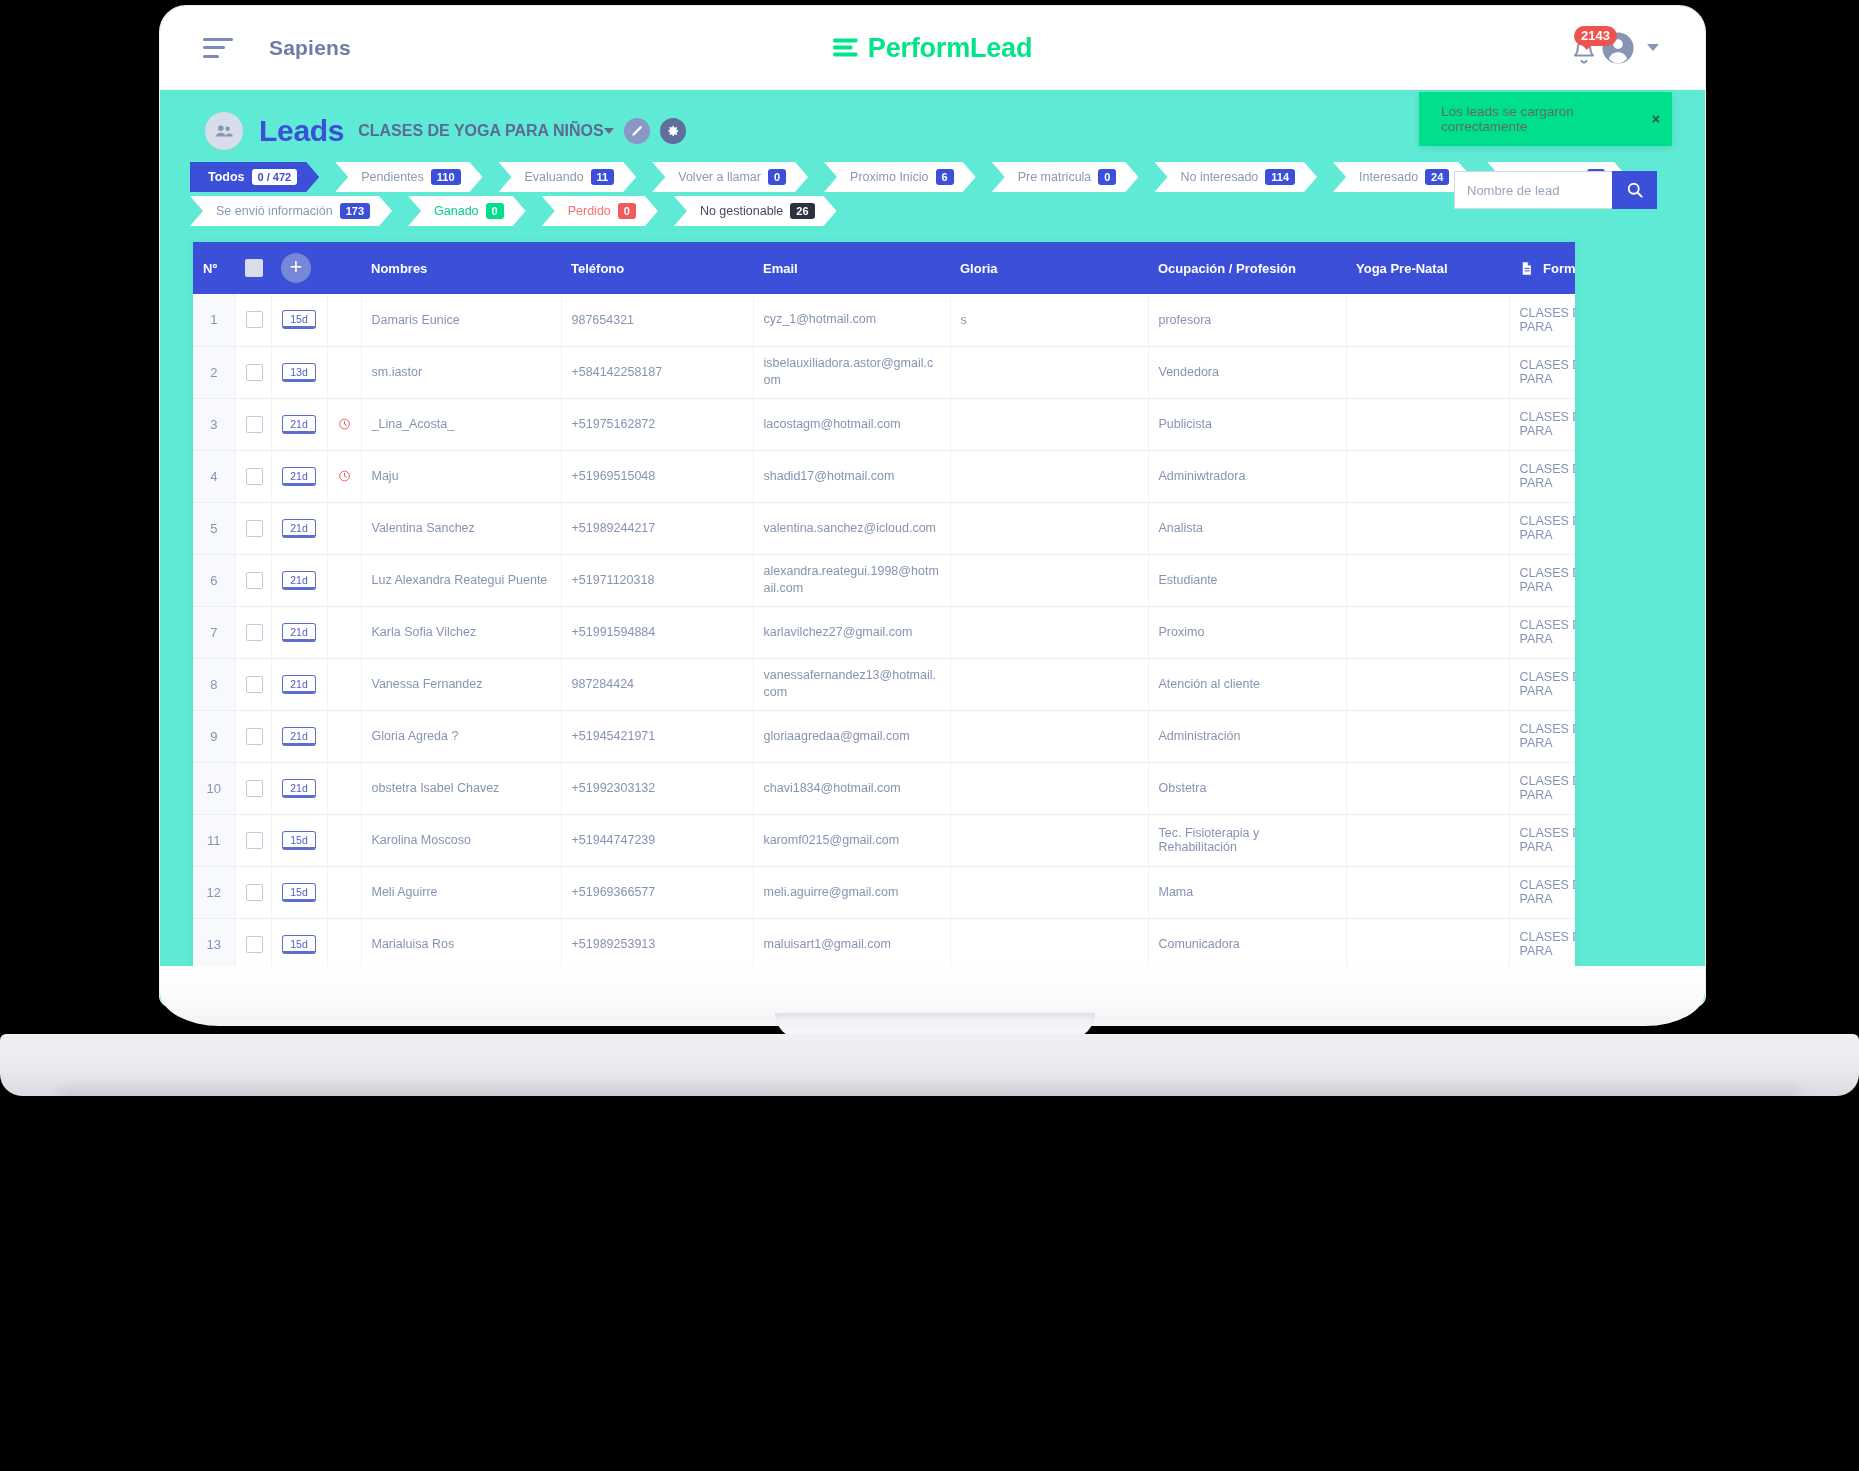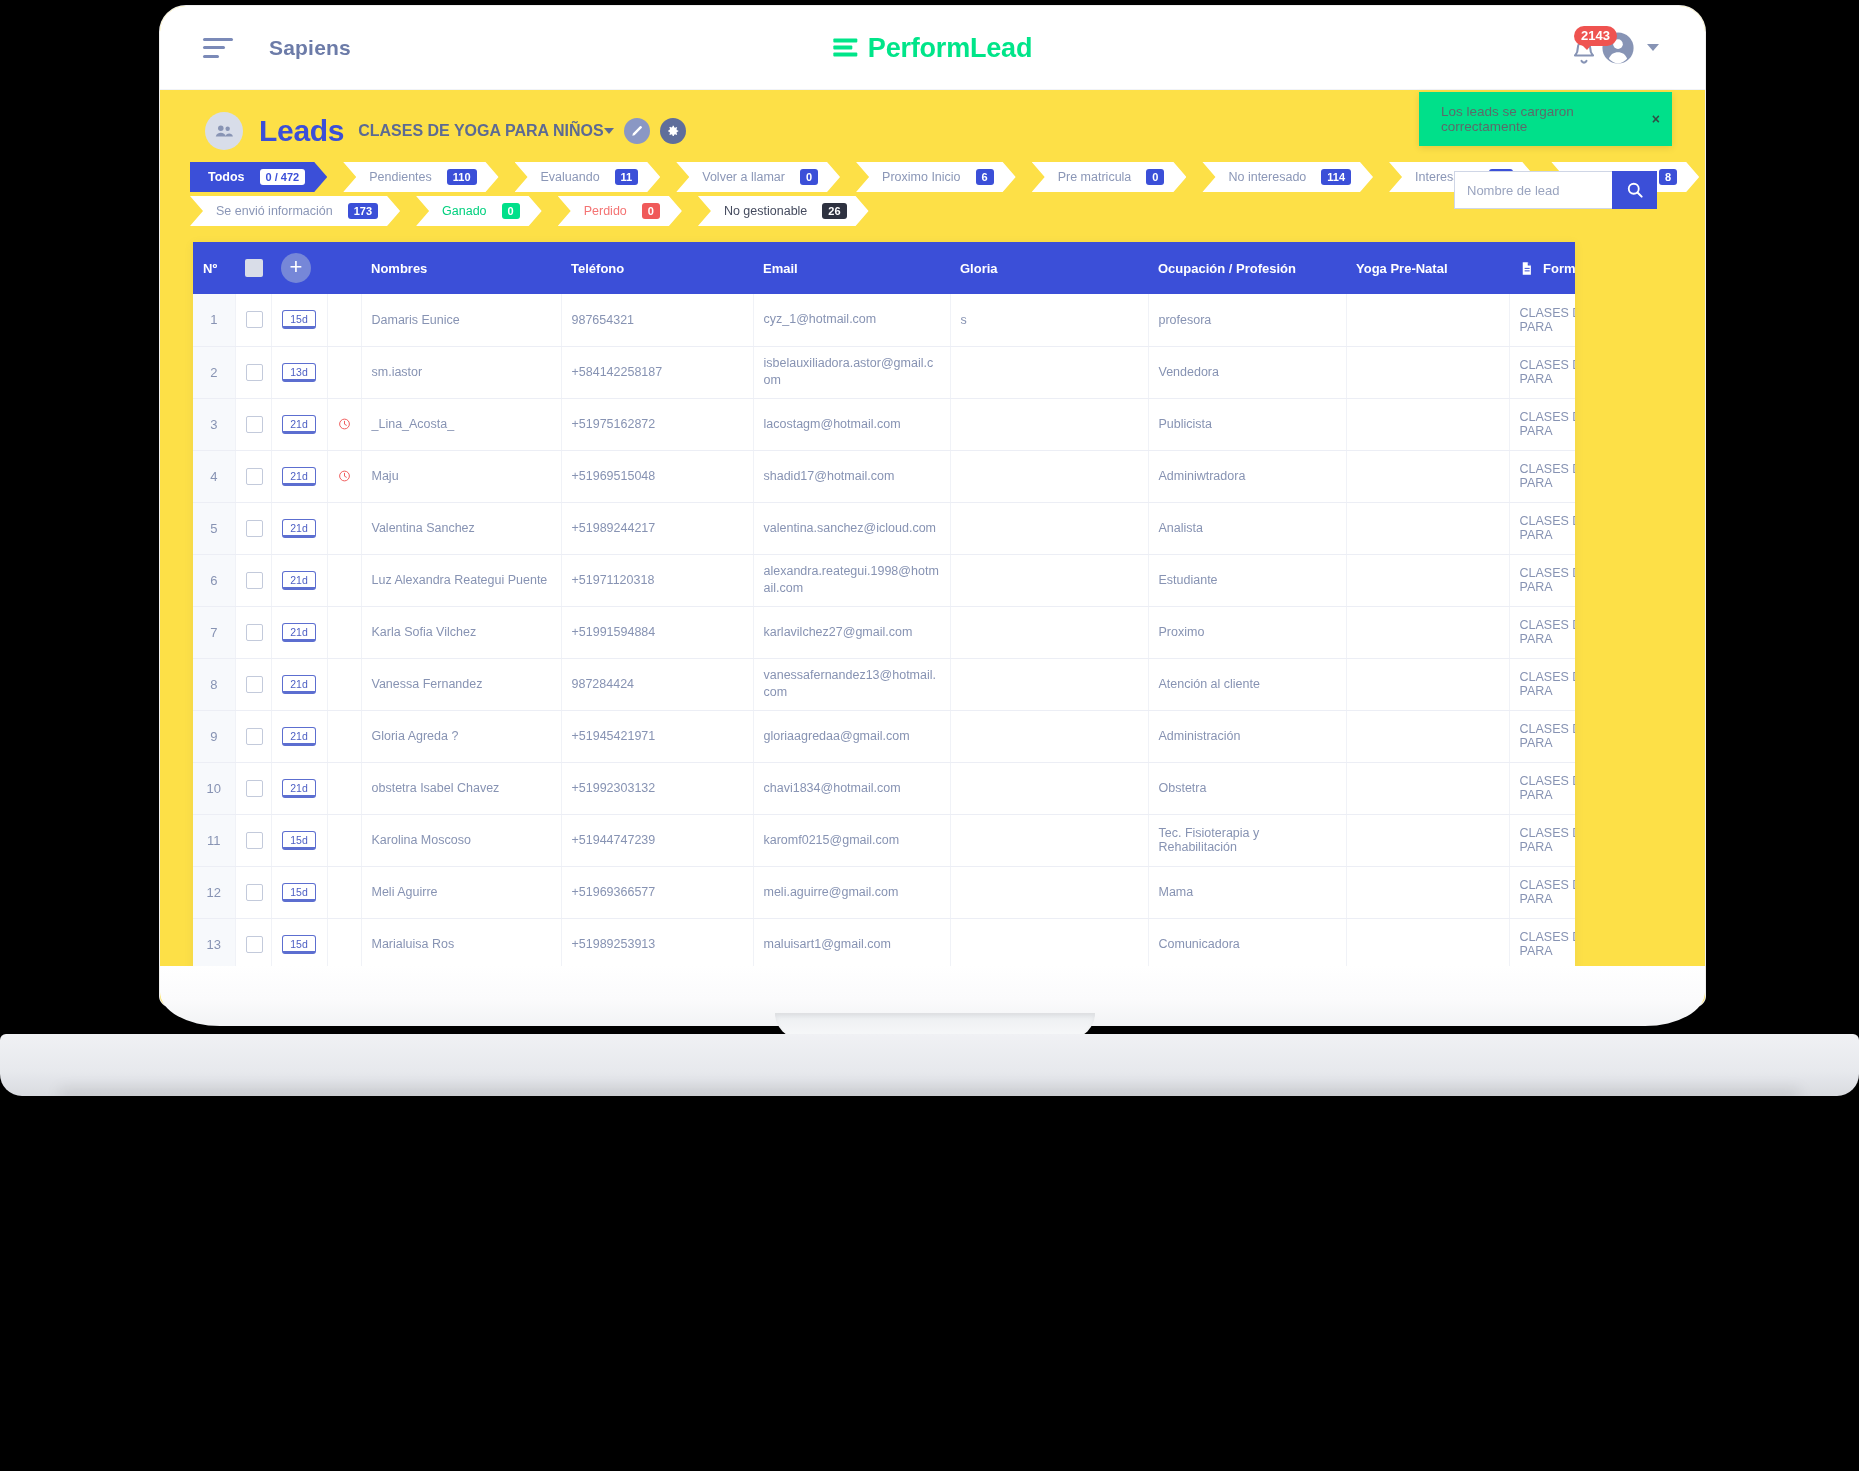--- a/index.html
+++ b/index.html
@@ -47,21 +47,21 @@
   }
   #laptop-base-shadow {
     position: absolute;
     left: 60px; top: 1090px;
     width: 1739px; height: 16px;
     background: linear-gradient(rgba(0,0,0,.14), rgba(0,0,0,0));
     filter: blur(7px);
   }
 
   
-  #app { position: absolute; inset: 0; background: #fde047; }
+  #app { position: absolute; inset: 0; background: #5eead4; }
 
   
   #topbar {
     position: relative;
     height: 84px; background: #ffffff;
     display: flex; align-items: center;
     border-bottom: 1px solid #f1f3f7;
   }
   .burger { margin-left: 43px; width: 30px; height: 20px;
             display: flex; flex-direction: column; justify-content: space-between; cursor: pointer; }
@@ -140,21 +140,21 @@
   #edit-btn { background:#8a97c4; }
   #settings-btn { background:#5f6e9b; }
 
   
   #tabs-wrap { padding: 6px 0 0 30px; }
   .tabs-row { display:flex; align-items:flex-start; margin-bottom: 4px; }
   .tab {
     position: relative;
     height: 30px;
     background: #ffffff;
-    display:flex; align-items:center; gap:8px;
+    display:flex; align-items:center; 
     padding: 0 22px 0 26px;
     margin-right: 16px;
     font-size: 12.5px; color: #8b97b7; white-space: nowrap;
     cursor: pointer;
     clip-path: polygon(0 0, calc(100% - 13px) 0, 100% 50%, calc(100% - 13px) 100%, 0 100%, 13px 50%);
     box-shadow: 0 1px 2px rgba(60,70,120,.08);
   }
   .tab.first { clip-path: polygon(0 0, calc(100% - 13px) 0, 100% 50%, calc(100% - 13px) 100%, 0 100%); padding-left: 18px; }
   .tab.active { background:#3b4fd8; color:#fff; font-weight:bold; }
   .tab .cnt {

